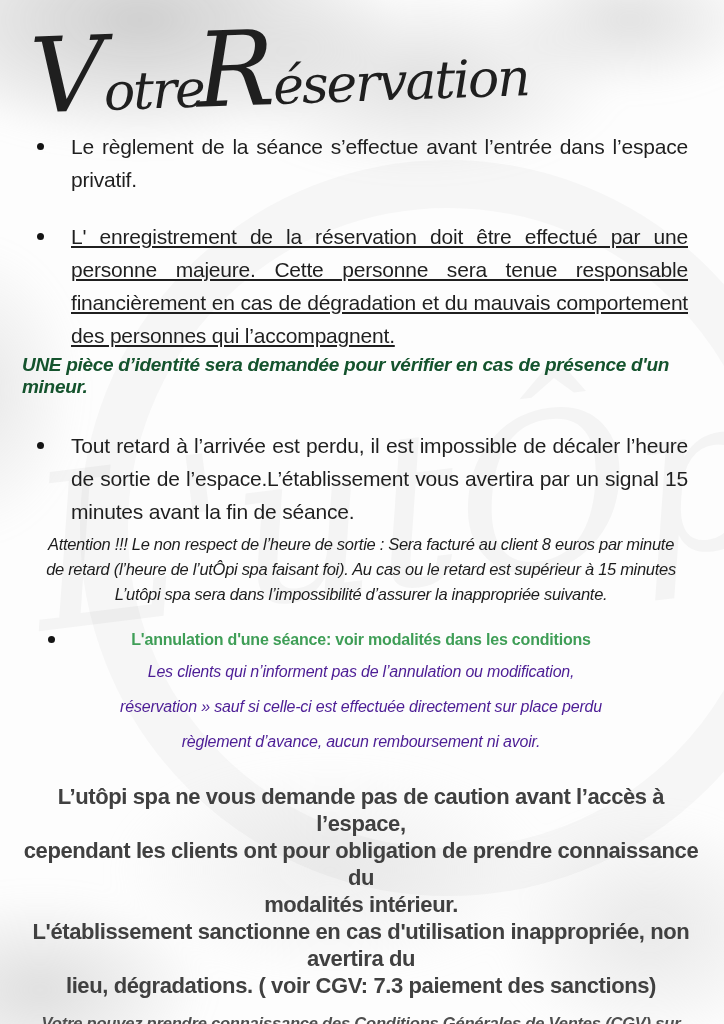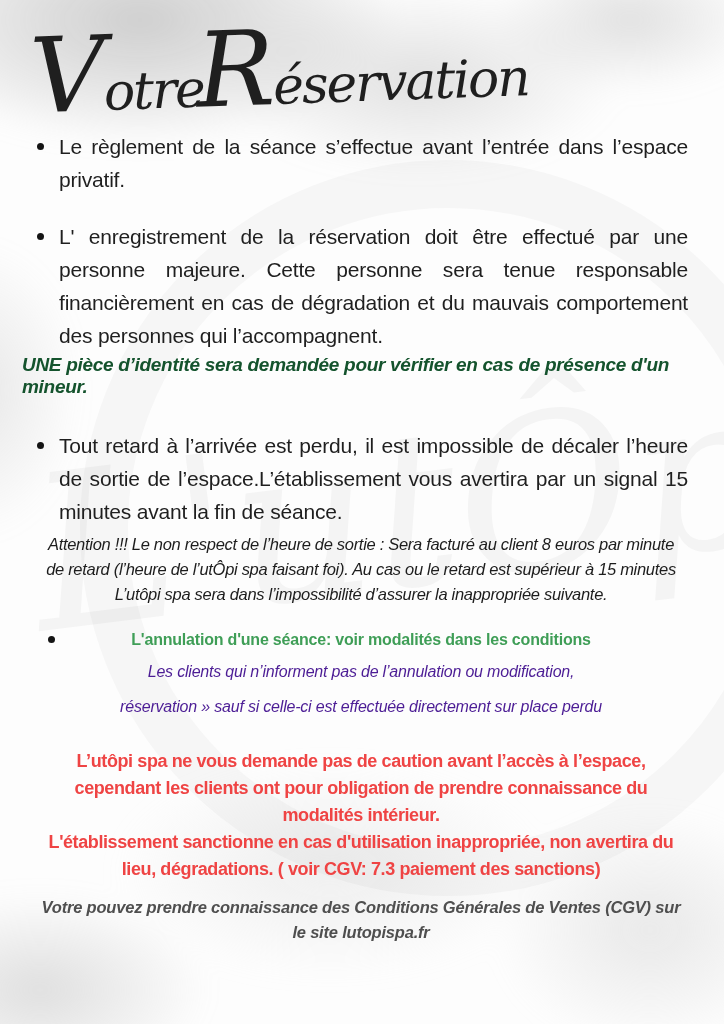--- a/index.html
+++ b/index.html
@@ -31,47 +31,47 @@
   .content{position:relative;z-index:1;padding:6px 36px 0 34px;}
 
   .title{
     font-family:"DejaVu Serif",serif;font-style:italic;font-weight:400;
     transform:rotate(-2deg);margin:4px 0 0 -4px;height:110px;white-space:nowrap;
   }
   .title .word{display:inline-block;font-size:52px;line-height:110px;letter-spacing:-2px;}
   .title .word::first-letter{font-size:104px;}
   .title .word-2{margin-left:-12px;}
 
-  .bullet-item{display:flex;}
+  .bullet-item{display:flex;gap:12px;}
   .bullet-dot{flex:none;width:7px;height:7px;border-radius:50%;background:#141414;margin:13px 15px 0 3px;}
   .bullet-text{flex:1;font-size:21px;line-height:33px;text-align:justify;letter-spacing:-0.2px;}
   .b1{margin-top:10px;}
-  .b2{margin-top:24px;}
+  .b2{margin-top:24px;text-decoration:underline;}
   .b3{margin-top:31px;}
 
   .note-minor{
     margin:2px -12px 0;font-size:19px;font-weight:700;font-style:italic;
     letter-spacing:-0.3px;text-align:left;color:#14532d;
   }
   .note-attention{
     margin:4px -16px 0;font-style:italic;font-size:16.5px;line-height:25px;
     text-align:center;letter-spacing:-0.3px;color:#1d1d1d;
   }
   .green-item{position:relative;margin-top:18px;}
   .green-dot{position:absolute;left:14px;top:11px;width:7px;height:7px;border-radius:50%;background:#141414;}
   .green-text{
     text-align:center;color:#3f9e57;font-weight:700;font-size:16px;line-height:29px;letter-spacing:-0.2px;
   }
   .gray-block{
     margin:0 -10px 0;text-align:center;font-style:italic;font-size:16px;line-height:35px;
     color:#4c1d95;letter-spacing:-0.2px;
   }
   .blue-block{
-    margin:24px -14px 0;text-align:center;font-weight:700;font-size:18px;line-height:27px;
-    color:#ef4444;letter-spacing:-0.4px;
+    margin:24px -14px 0;text-align:center;font-weight:700;font-size:22px;line-height:27px;
+    color:#404040;letter-spacing:-0.4px;
   }
   .footer-note{
     margin:12px -12px 0;text-align:center;font-weight:700;font-style:italic;
     font-size:16.5px;line-height:25px;color:#4f4f4f;letter-spacing:-0.2px;
   }
 </style>
 </head>
 <body>
 
 <div class="page">
@@ -110,20 +110,21 @@
     </div>
 
     <div class="green-item">
       <span class="green-dot"></span>
       <div class="green-text">L'annulation d'une séance: voir modalités dans les conditions</div>
     </div>
 
     <div class="gray-block">
       <div>Les clients qui n’informent pas de l’annulation ou modification,</div>
       <div>réservation » sauf si celle-ci est effectuée directement sur place perdu</div>
+      <div>règlement d’avance, aucun remboursement ni avoir.</div>
     </div>
 
     <div class="blue-block">
       <div>L’utôpi spa ne vous demande pas de caution avant l’accès à l’espace,</div>
       <div>cependant les clients ont pour obligation de prendre connaissance du</div>
       <div>modalités intérieur.</div>
       <div>L'établissement sanctionne en cas d'utilisation inappropriée, non avertira du</div>
       <div>lieu, dégradations. ( voir CGV: 7.3 paiement des sanctions)</div>
     </div>
 

